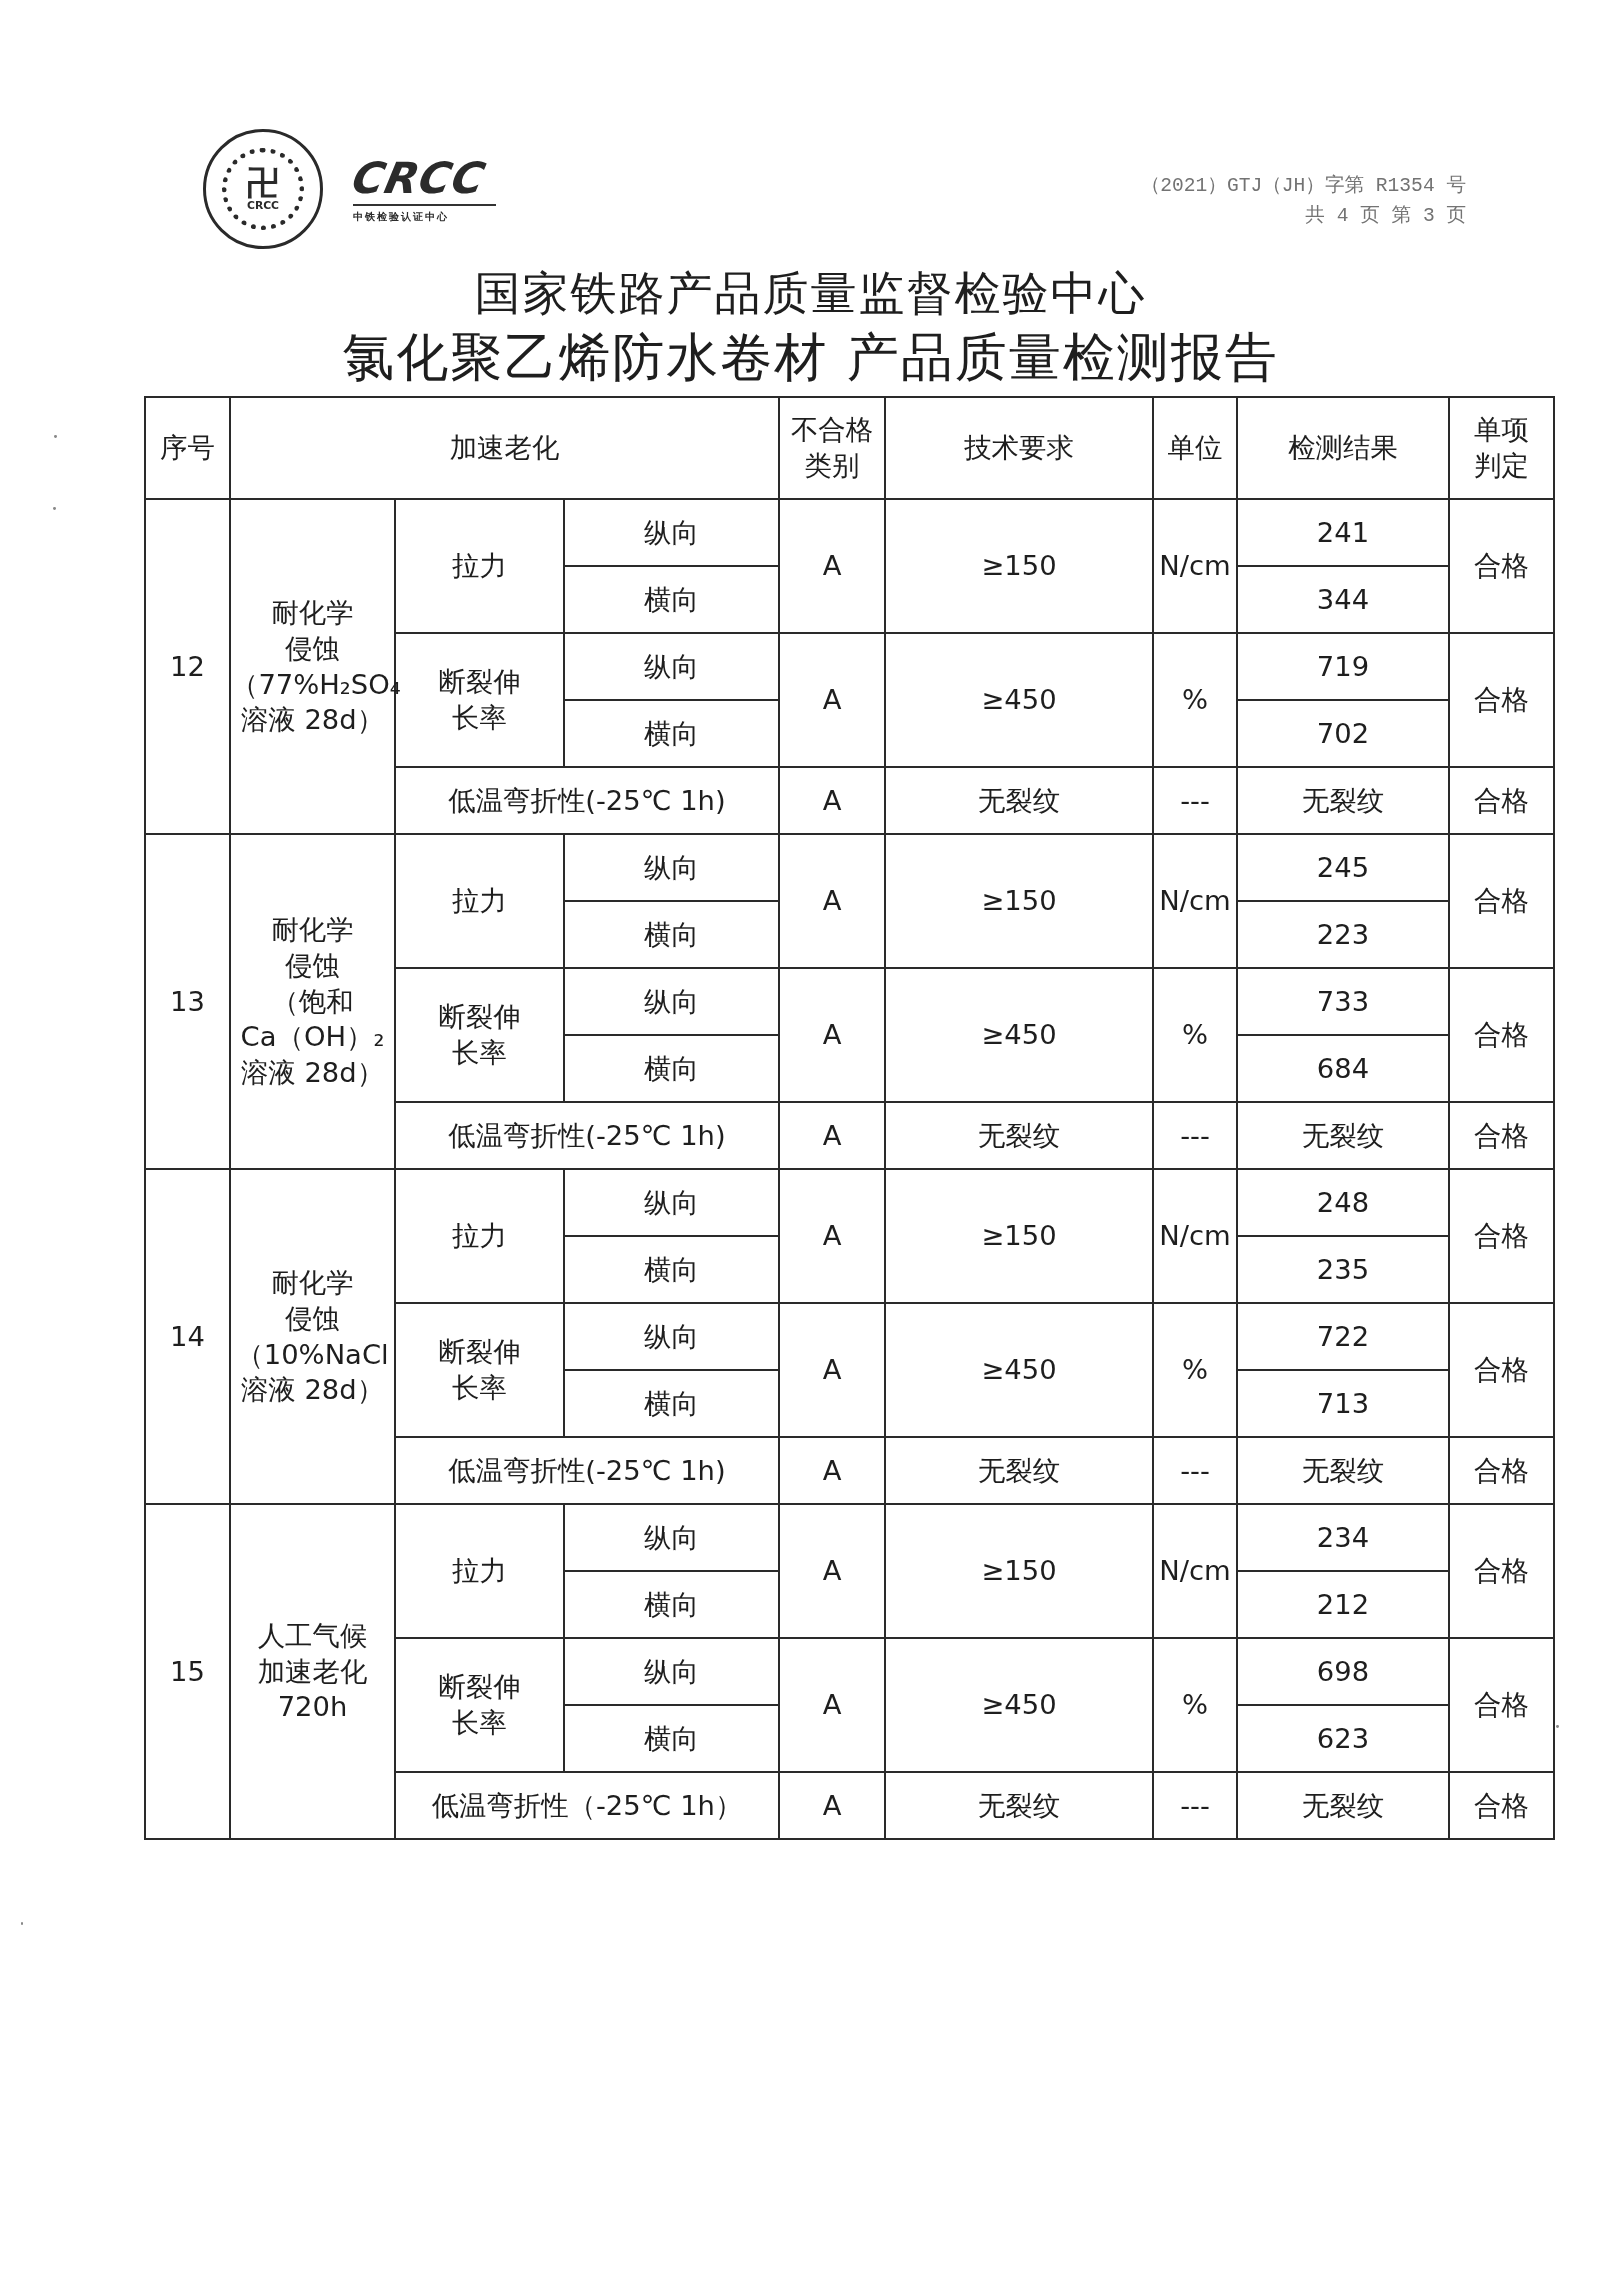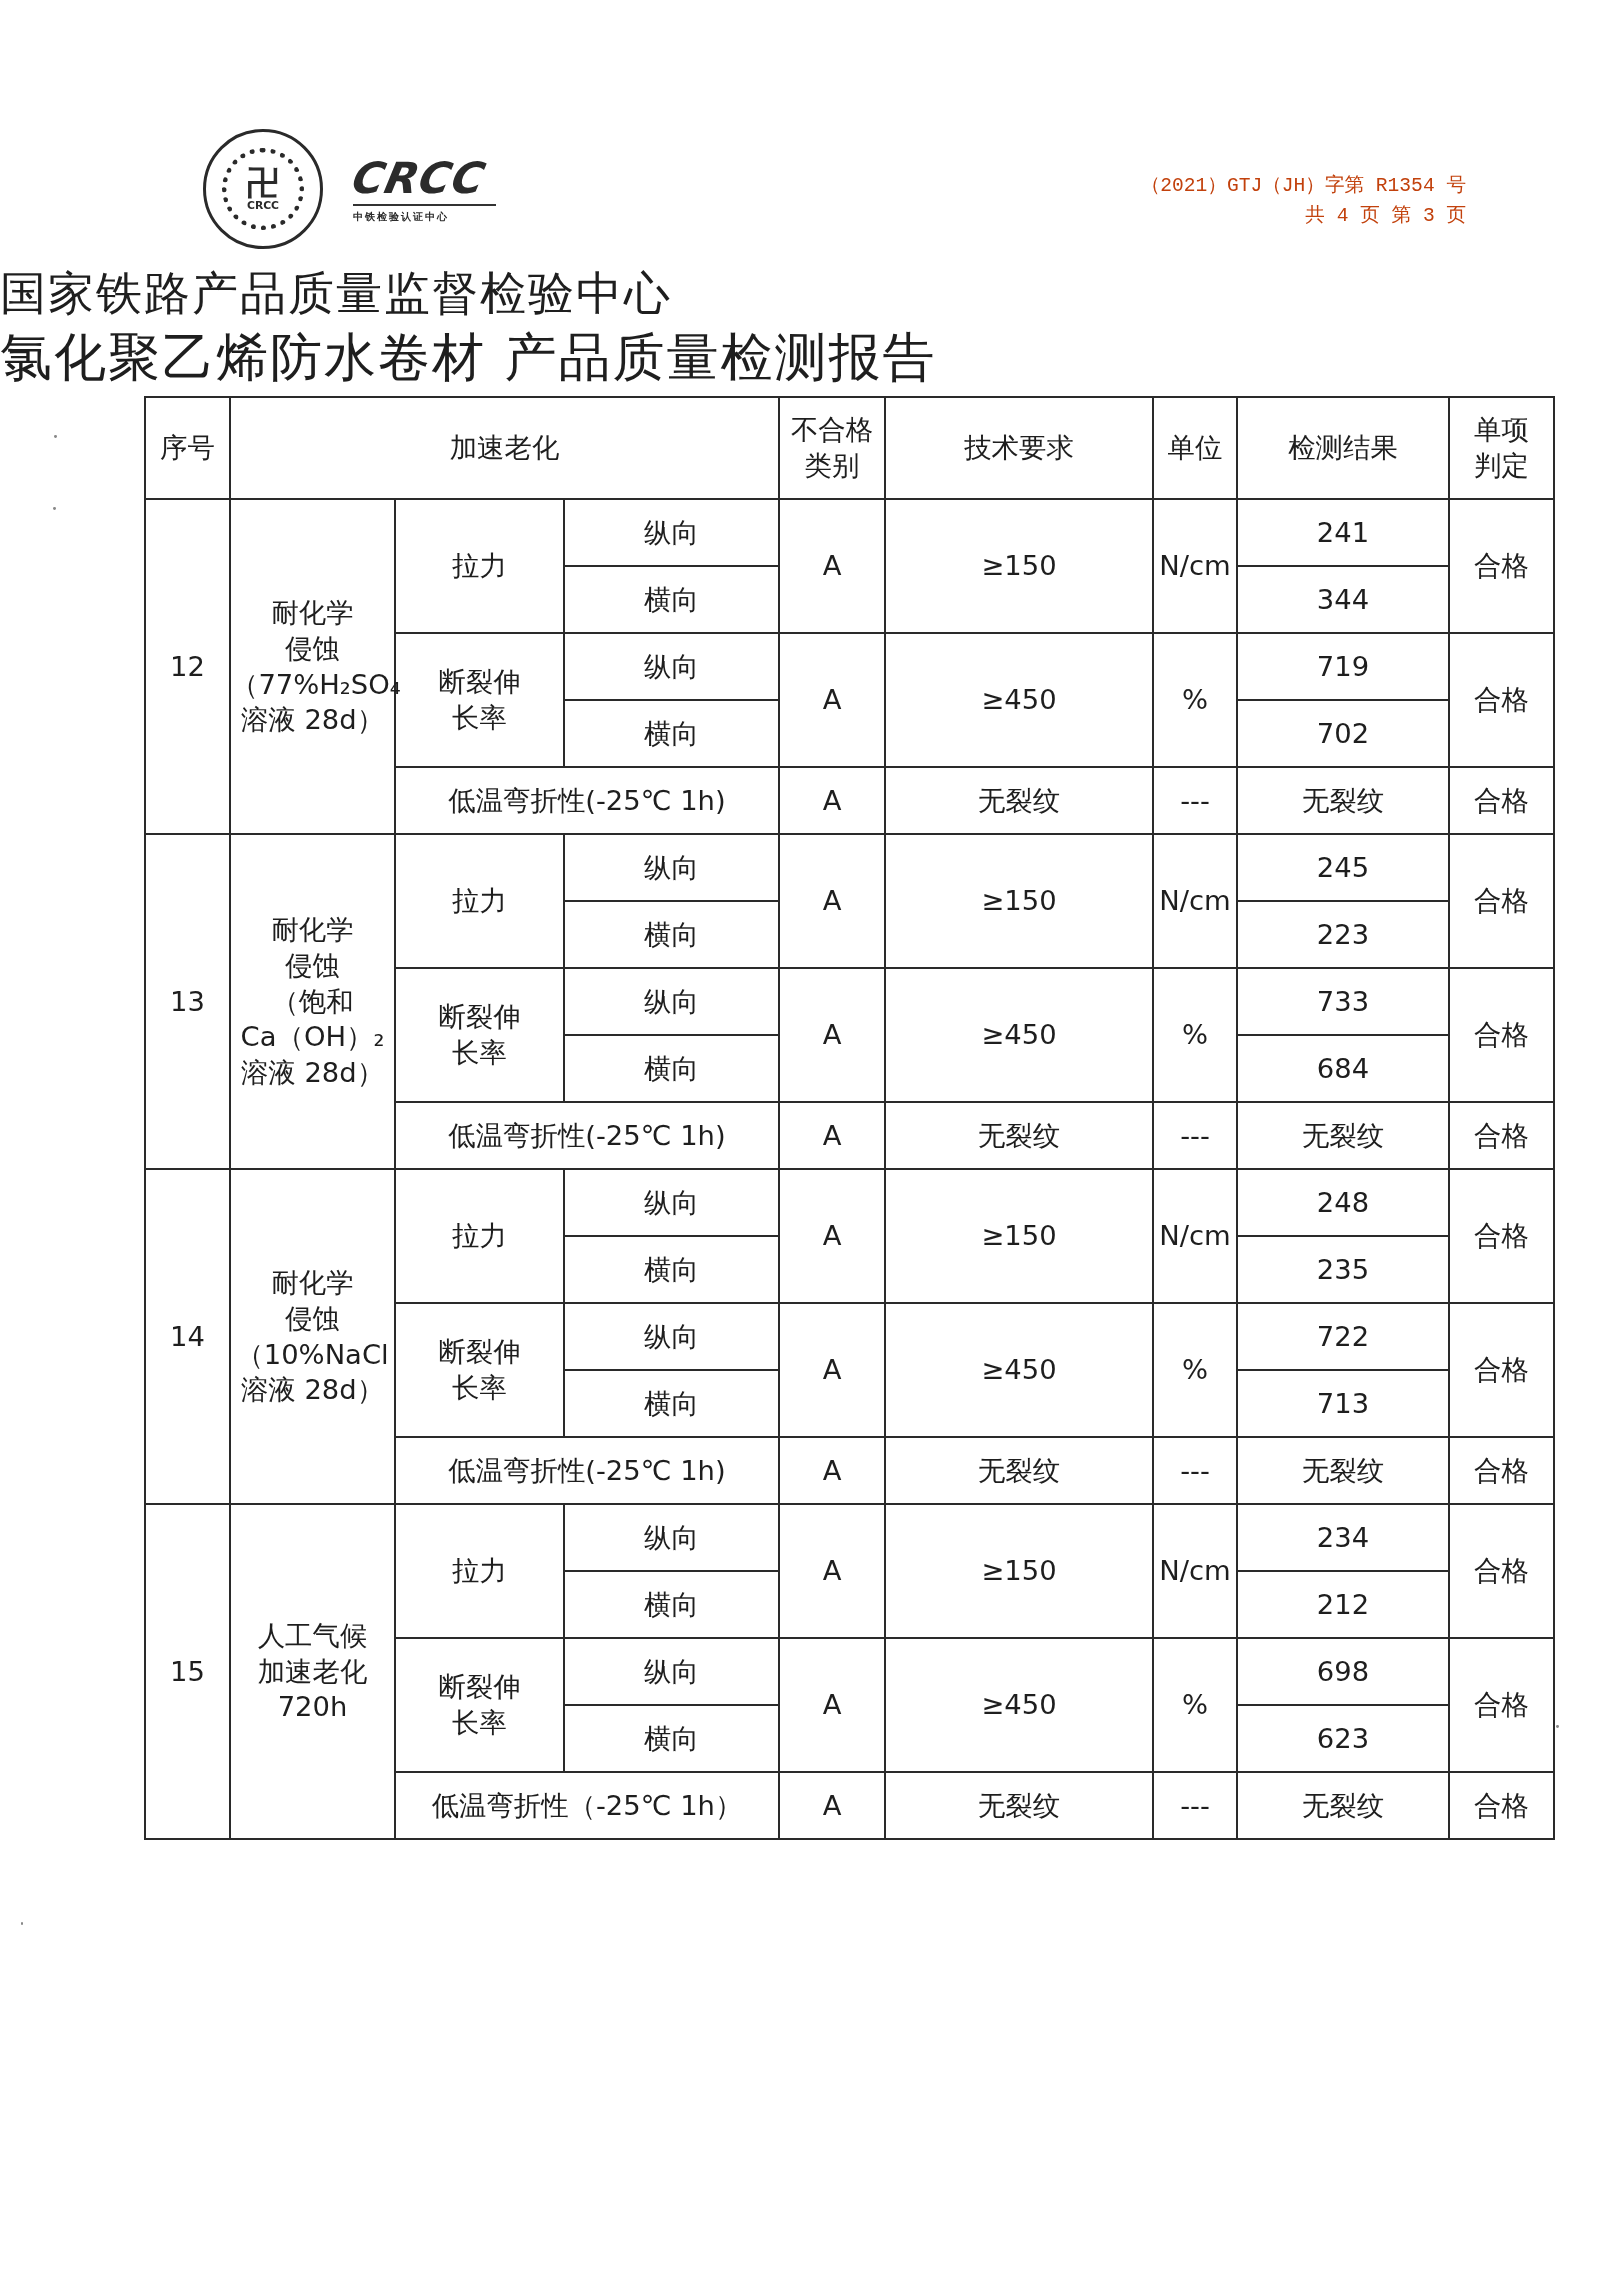--- a/index.html
+++ b/index.html
@@ -13,23 +13,23 @@
                 display:flex; align-items:center; justify-content:center; flex-direction:column; }
   .seal-glyph { font-family:"DejaVu Sans", sans-serif; font-size:33px; font-weight:bold; line-height:1; color:#2a2a2a; }
   .seal-text { font-family:"DejaVu Sans", sans-serif; font-size:10.8px; font-weight:bold; color:#2a2a2a; }
   .brand { position:absolute; left:353px; top:157px; width:147px; }
   .brand-logo { font-family:"DejaVu Sans", sans-serif; font-style:italic; font-weight:bold; font-size:43px;
                 letter-spacing:1px; color:#2b2b2b; line-height:1; transform:skewX(-12deg); }
   .brand-rule { border-top:2px solid #333; margin-top:3.9px; width:143px; }
   .brand-sub { font-family:"DejaVu Sans", sans-serif; font-size:10px; font-weight:bold; letter-spacing:2px; color:#2b2b2b; margin-top:3.9px; }
 
   .docno { position:absolute; right:155px; top:171px; text-align:right; font-family:"Liberation Mono", "DejaVu Sans Mono", monospace;
-           font-size:19.6px; line-height:30px; color:#c2410c; }
-
-  .title { position:absolute; left:0; width:1621px; font-family:"DejaVu Sans", sans-serif;
+           font-size:19.6px; line-height:30px; color:#737373; }
+
+  .title { position:absolute; left:0; width:1621px; text-align:center; font-family:"DejaVu Sans", sans-serif;
            color:#1e1e1e; letter-spacing:2px; }
   .title1 { top:263px; font-size:46px; }
   .title2 { top:323px; font-size:52px; }
 
   
   table.report { position:absolute; left:144px; top:396px; border-collapse:collapse; table-layout:fixed; width:1407px; }
   table.report td, table.report th { border:2px solid #2a2a2a; text-align:center; vertical-align:middle; padding:0;
            font-family:"DejaVu Sans", sans-serif; font-weight:normal; font-size:27.4px; color:#1e1e1e; line-height:1.3; }
   table.report th { height:100px; }
   table.report td { height:65px; }

